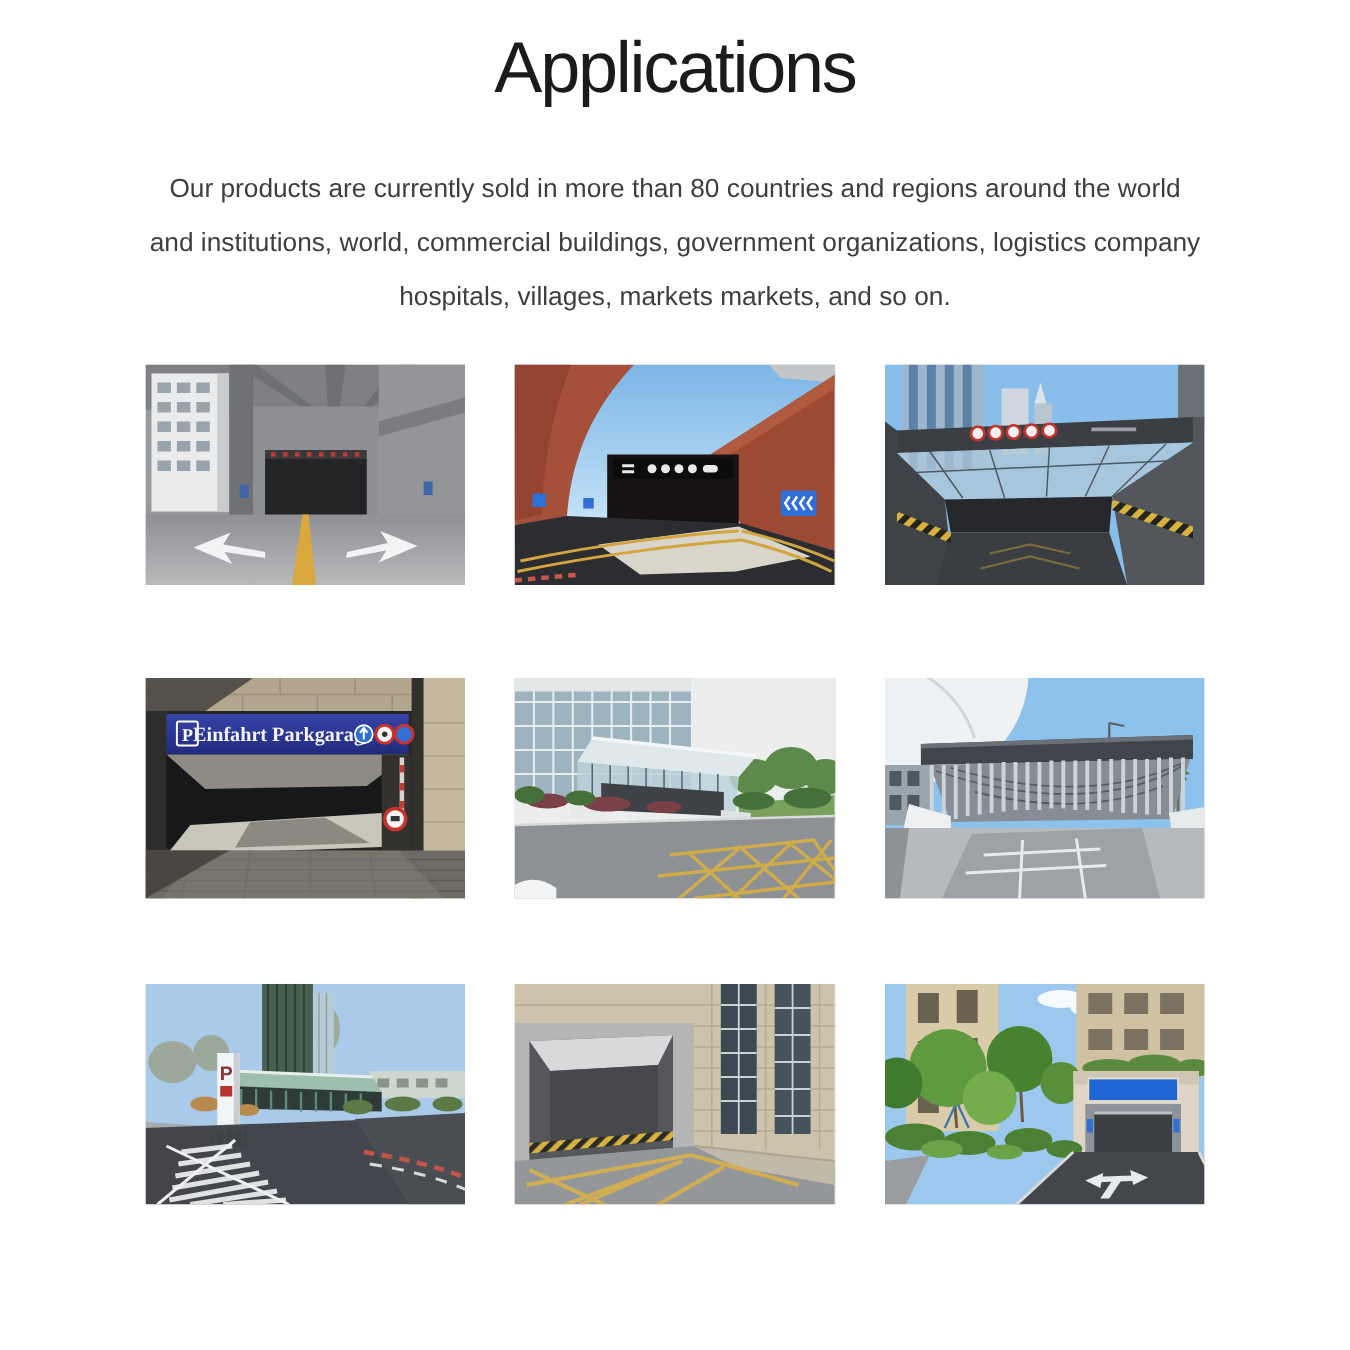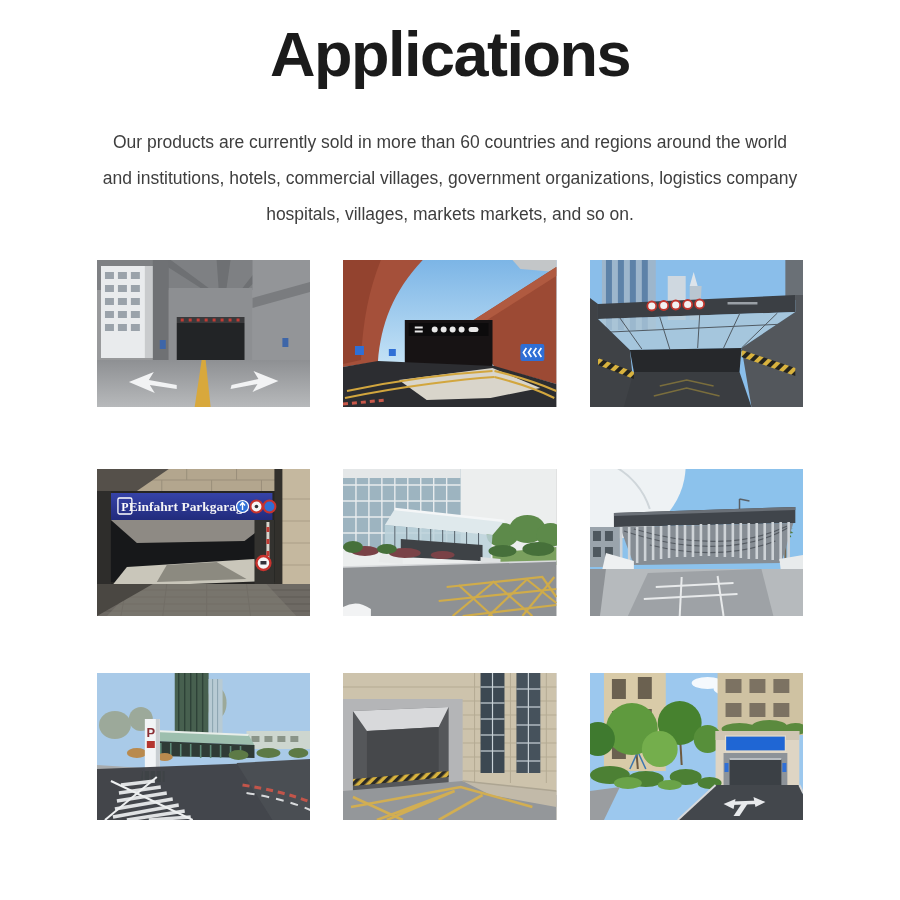--- a/index.html
+++ b/index.html
@@ -1,39 +1,39 @@
 <!DOCTYPE html>
 <html><head>
 <meta charset="utf-8">
 <style>
   html,body { margin:0; padding:0; background:#ffffff; }
   .page { width:900px; height:900px; position:relative; overflow:hidden; background:#fff;
           font-family:"Liberation Sans", sans-serif; }
-  .title { margin:0; padding-top:18px; text-align:center; font-size:63px; font-weight:700;
+  .title { margin:0; padding-top:18px; text-align:center; font-size:48px; font-weight:400;
            letter-spacing:-1.5px; color:#1b1b1b; }
   .intro { margin-top:34px; text-align:center; font-size:17.5px; line-height:36px; color:#3e3e3e; }
   .intro div { white-space:nowrap; }
   .gallery { width:706px; margin:28px auto 0; }
   .g-row { display:flex; gap:33px; }
   .g-row.r2 { margin-top:62px; }
   .g-row.r3 { margin-top:57px; }
   figure.tile { margin:0; width:213.3px; height:147px; overflow:hidden; background:#ddd; }
   figure.tile svg { display:block; width:100%; height:100%; }
   .sign-serif { font-family:"Liberation Serif", serif; font-weight:bold; }
 </style>
 </head>
 <body>
 
 <div class="page">
 
   <h1 class="title">Applications</h1>
 
   <div class="intro">
-    <div>Our products are currently sold in more than 60 countries and regions around the world</div>
-    <div>and institutions, hotels, commercial villages, government organizations, logistics company</div>
+    <div>Our products are currently sold in more than 80 countries and regions around the world</div>
+    <div>and institutions, world, commercial buildings, government organizations, logistics company</div>
     <div>hospitals, villages, markets markets, and so on.</div>
   </div>
 
   <div class="gallery">
 
     <div class="g-row r1">
 
       <figure class="tile" aria-label="Indoor concrete parking garage entrance with yellow center line and white left and right arrows">
         <svg viewBox="0 0 214 147" preserveAspectRatio="none">
           <defs>

